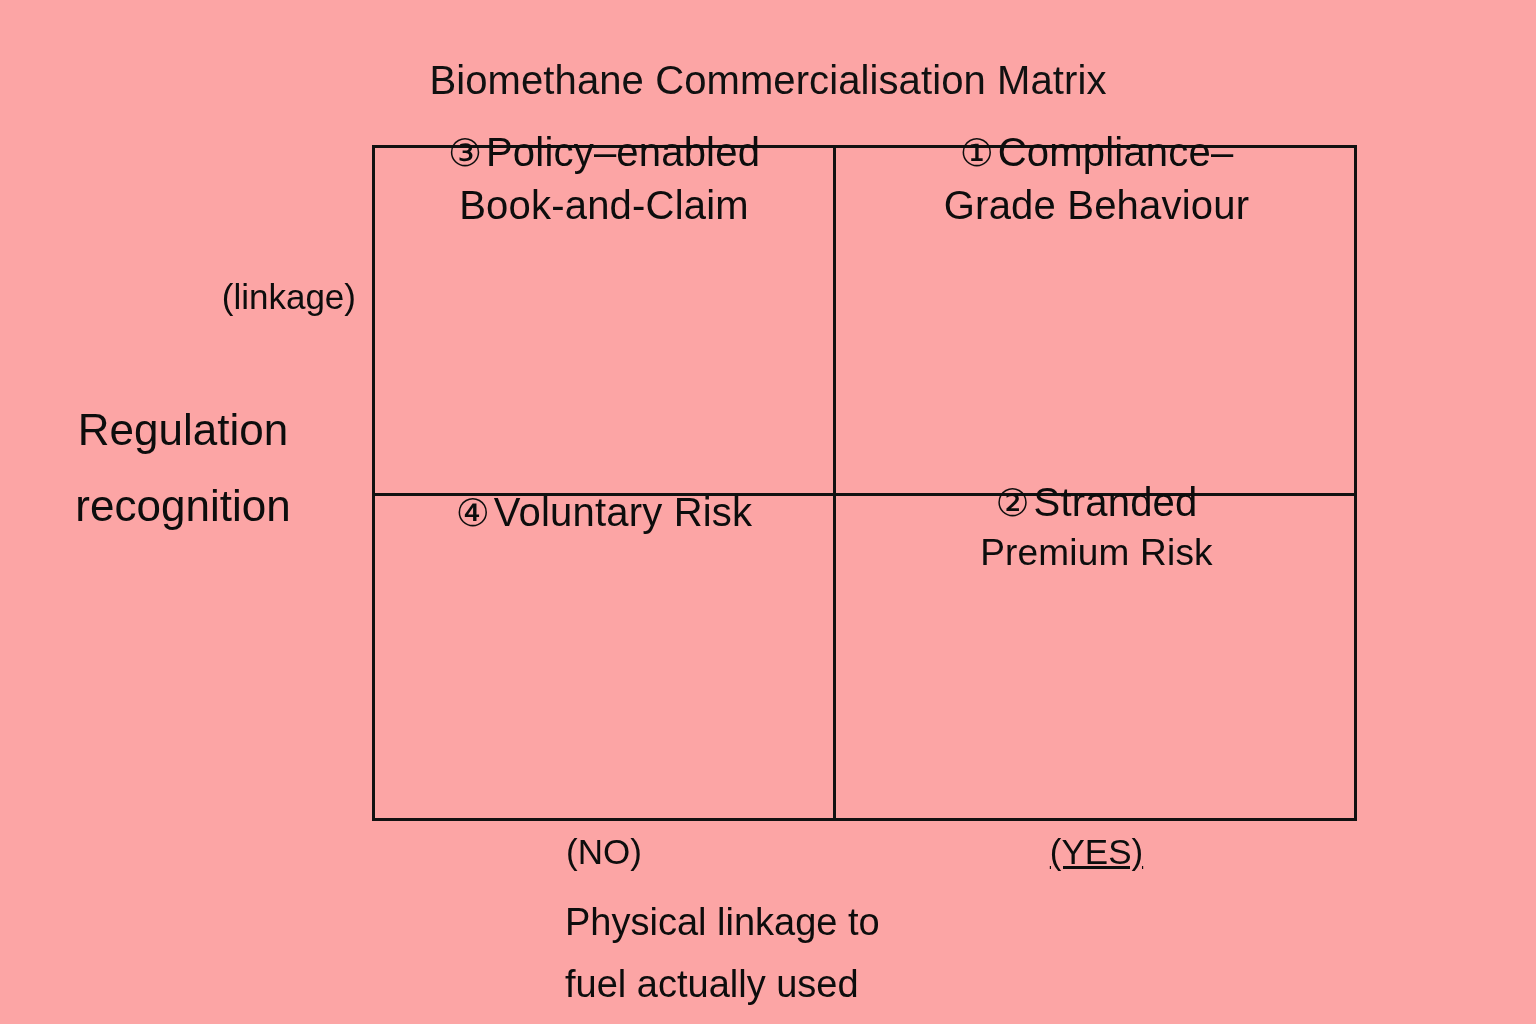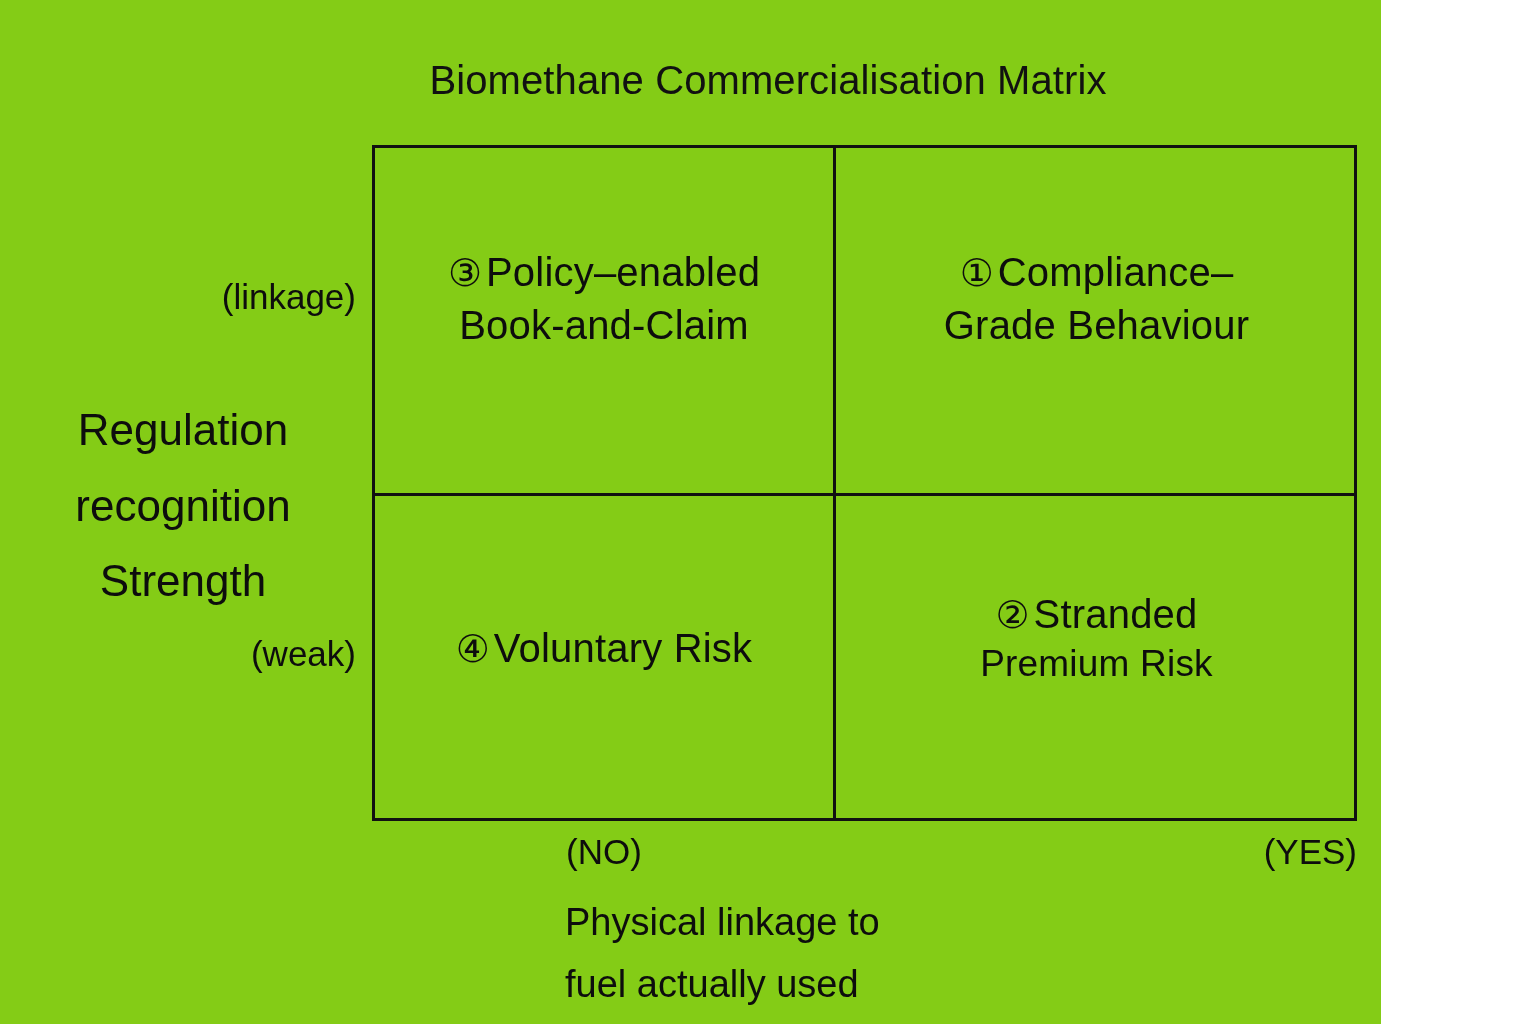--- a/index.html
+++ b/index.html
@@ -3,23 +3,23 @@
 <meta charset="utf-8">
 <title>Biomethane Commercialisation Matrix</title>
 <style>
   html, body {
     margin: 0;
     padding: 0;
     background: #ffffff;
   }
   #canvas {
     position: relative;
-    width: 1381px;
+    width: 1536px;
     height: 1024px;
-    background: #84cc16;
+    background: #fca5a5;
     overflow: hidden;
     font-family: "Liberation Sans", "DejaVu Sans", sans-serif;
     color: #0d0d0d;
     -webkit-font-smoothing: antialiased;
   }
 
   
   .chart-title {
     position: absolute;
     left: 0;
@@ -60,21 +60,20 @@
     height: 3px;
     background: #111111;
   }
 
   
   .cell {
     position: absolute;
     box-sizing: border-box;
     display: flex;
     flex-direction: column;
-    justify-content: center;
     align-items: center;
     text-align: center;
     padding: 0 18px;
   }
   .cell-tl { left: 375px; top: 148px;  width: 458px; height: 345px; }
   .cell-tr { left: 836px; top: 148px;  width: 521px; height: 345px; }
   .cell-bl { left: 375px; top: 496px;  width: 458px; height: 325px; }
   .cell-br { left: 836px; top: 496px;  width: 521px; height: 325px; }
 
   
@@ -149,24 +148,25 @@
     text-align: center;
     font-size: 35px;
     color: #0d0d0d;
     white-space: nowrap;
   }
   .x-yes {
     position: absolute;
     left: 836px;
     top: 832px;
     width: 521px;
-    text-align: right;
-    font-size: 35px;
-    color: #0d0d0d;
-    white-space: nowrap;
+    text-align: center;
+    font-size: 35px;
+    color: #0d0d0d;
+    white-space: nowrap;
+    text-decoration: underline;
   }
   .x-title {
     position: absolute;
     left: 565px;
     top: 892px;
     width: 600px;
     text-align: left;
     font-size: 38px;
     line-height: 1.63;
     color: #0d0d0d;
@@ -217,24 +217,22 @@
       </span>
       <span class="cell-line small">Premium Risk</span>
     </div>
   </div>
 
   <div class="y-strong">(linkage)</div>
 
   <div class="y-title">
     <span>Regulation</span>
     <span>recognition</span>
-    <span>Strength</span>
-  </div>
-
-  <div class="y-weak">(weak)</div>
+  </div>
+
 
   <div class="x-no">(NO)</div>
 
   <div class="x-yes">(YES)</div>
 
   <div class="x-title">
     <span>Physical linkage to</span>
     <span>fuel actually used</span>
   </div>
 

